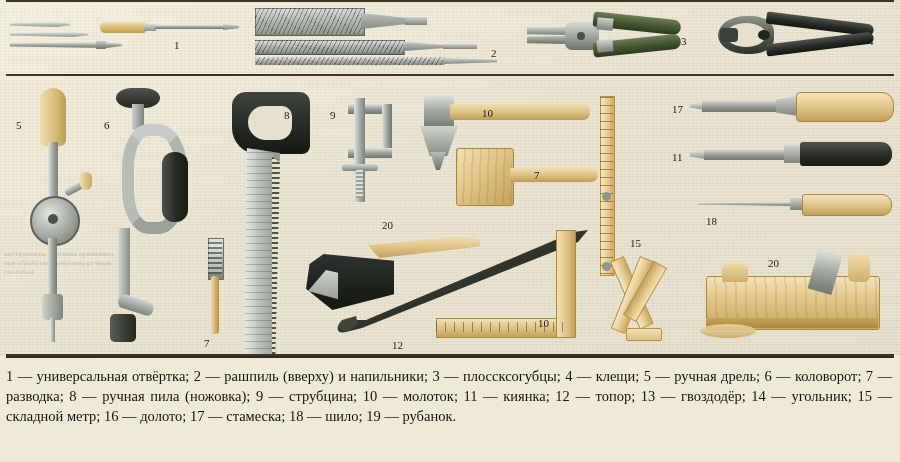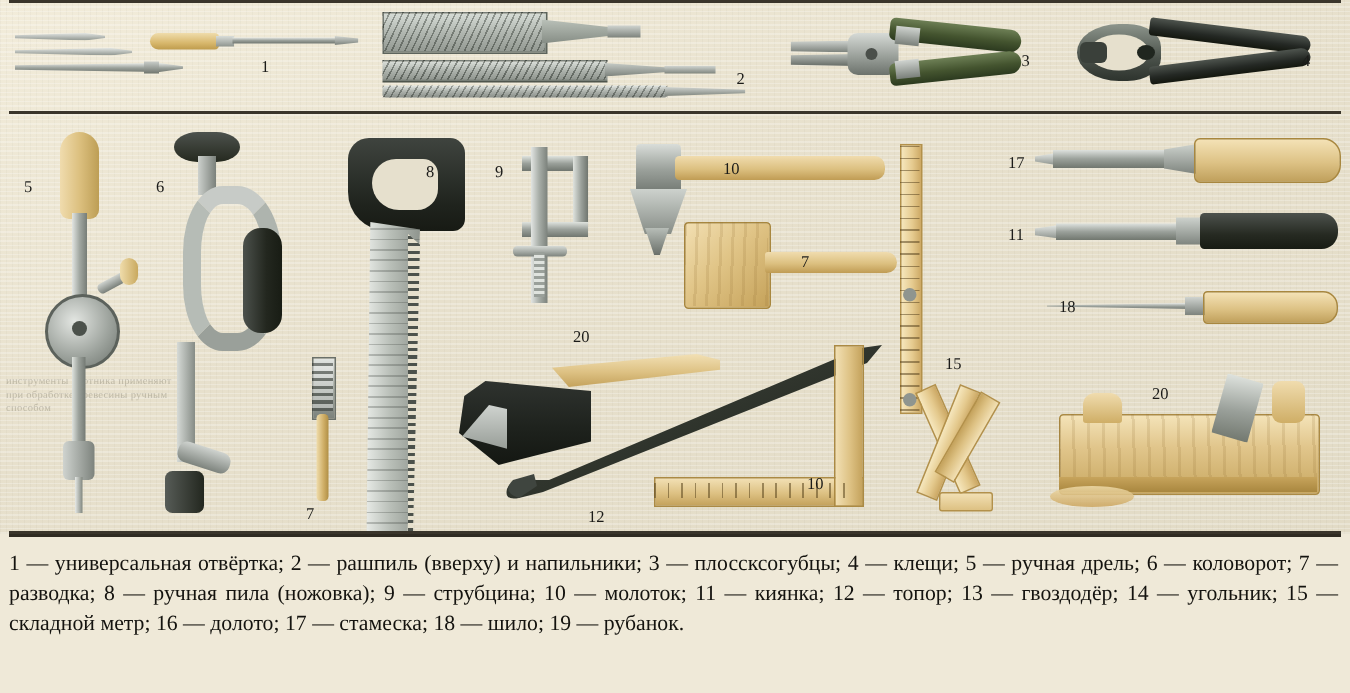--- a/index.html
+++ b/index.html
@@ -393,21 +393,21 @@
     </div>
     <div class="num" style="left:672px; top:152px;">11</div>
 
     <div class="tool" style="left:698px; top:190px; width:196px; height:30px;">
       <div style="position:absolute; left:0px; top:12px; width:96px; height:4px;
                   background:linear-gradient(180deg,#e6e9e6,#9aa09a 55%,#767c76); clip-path:polygon(0 40%,100% 0,100% 100%,0 60%);"></div>
       <div style="position:absolute; left:92px; top:8px; width:14px; height:12px; background:linear-gradient(180deg,#cfd3cf,#7d837d);"></div>
       <div style="position:absolute; left:104px; top:4px; width:88px; height:20px; border-radius:3px 10px 10px 3px;
                   background:linear-gradient(180deg,#f4e2b6,#ddc285 55%,#c0a05c); border:1px solid #a8873f;"></div>
     </div>
-    <div class="num" style="left:706px; top:200px;">18</div>
+    <div class="num" style="left:706px; top:216px;">18</div>
 
     <div class="tool" style="left:706px; top:250px; width:178px; height:92px;">
 
       <div style="position:absolute; left:0px; top:26px; width:172px; height:52px; border-radius:3px;
                   background:linear-gradient(180deg,#f4e3b8 0%,#e1c68c 40%,#c9a861 100%);
                   border:1px solid #ab8a44;"></div>
       <div style="position:absolute; left:0px; top:26px; width:172px; height:52px;
                   background:repeating-linear-gradient(88deg, rgba(140,105,45,.16) 0 2px, rgba(255,255,255,0) 2px 10px);"></div>
 
       <div style="position:absolute; left:0px; top:68px; width:172px; height:10px; background:linear-gradient(180deg,#c7a45c,#a9873f);"></div>

